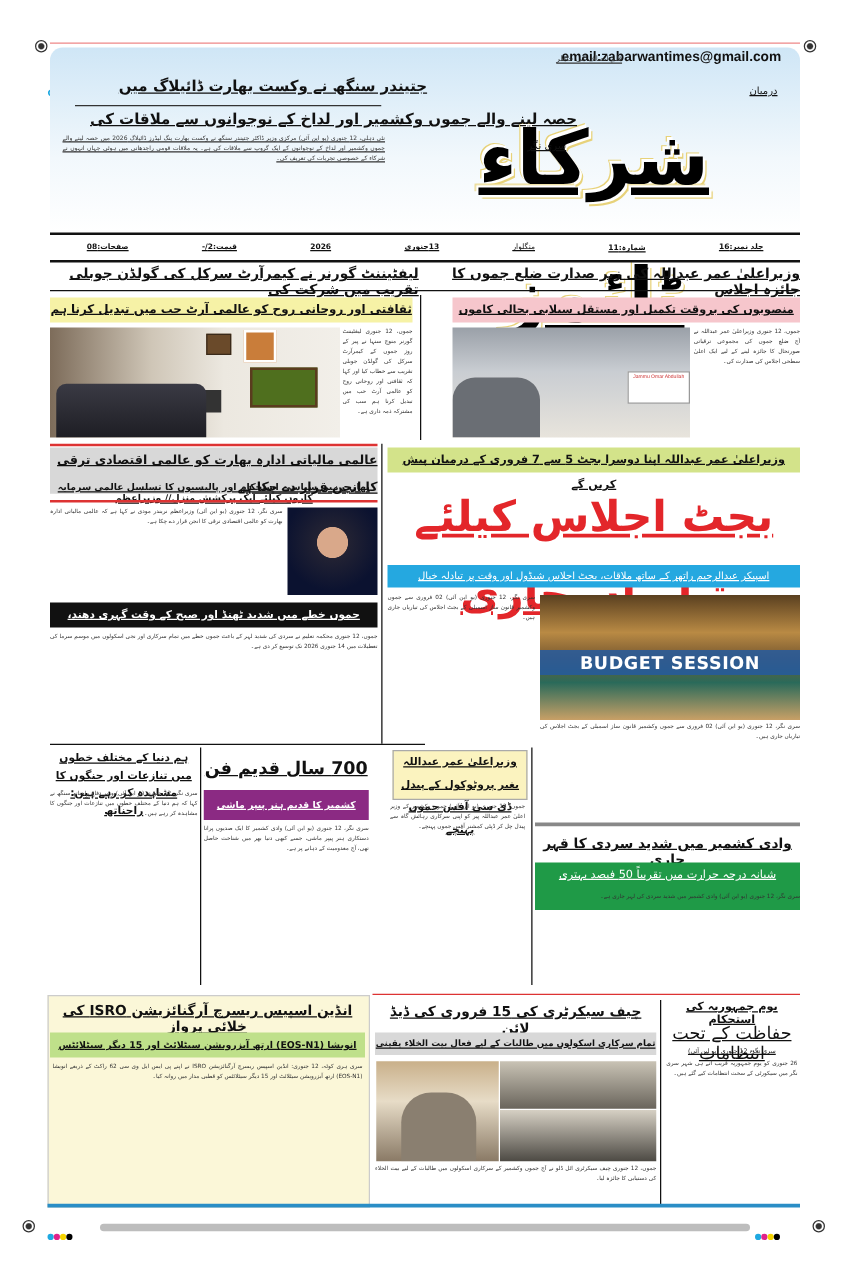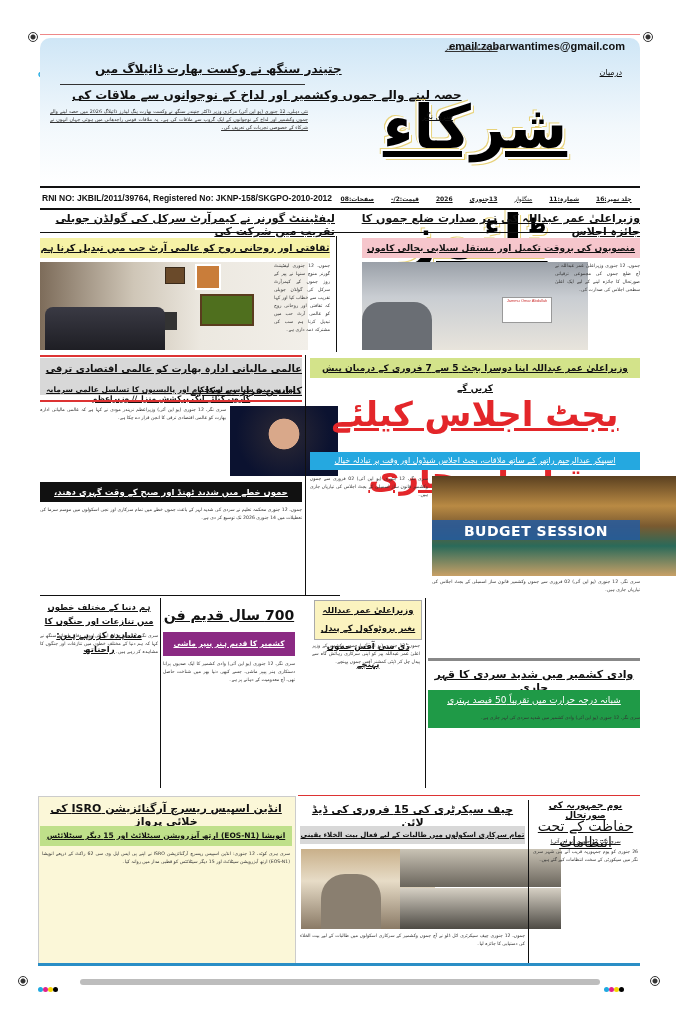--- a/index.html
+++ b/index.html
@@ -30,21 +30,21 @@
   .box-pink{background:#f6c6cc;}
   .box-lime{background:#d3e38a;}
   .box-blue{background:#25a8e0;color:#fff;}
   .box-grey{background:#d8d8d8;}
   .box-black{background:#111;color:#fff;}
   .box-purple{background:#8b2a83;color:#fff;}
   .box-green{background:#1f9a47;color:#fff;}
   .box-cream{background:#fbf7d8;border:1px solid #ccc;}
   .box-lgreen{background:#bfe08a;}
   .txt{font-size:4.6px;line-height:8px;color:#333;text-align:justify;direction:rtl;}
-  .photo{overflow:hidden;padding-left:36px;}
+  .photo{overflow:hidden;}
   .redline{background:#d33;}
   .bluebar{background:#2a8ec6;}
   .bottom-strip{left:80px;top:979px;width:520px;height:6px;border-radius:3px;background:#bdbdbd;}
   .dot{width:5px;height:5px;border-radius:50%;display:inline-block;}
 </style>
 </head>
 <body>
 
 <div class="abs reg" style="left:28px;top:32px"></div>
 <div class="abs reg" style="left:643px;top:32px"></div>
@@ -57,21 +57,20 @@
 <div class="abs urdu rozname">درمیان</div>
 <div class="abs urdu logo">شرکاء ٹائمز</div>
 <div class="abs urdu logo-sub">سری نگر</div>
 
 <div class="abs urdu lead-h1">جتیندر سنگھ نے وکست بھارت ڈائیلاگ میں</div>
 <div class="abs lead-rule"></div>
 <div class="abs urdu lead-h2">حصہ لینے والے جموں وکشمیر اور لداخ کے نوجوانوں سے ملاقات کی</div>
 <div class="abs urdu lead-body">نئی دہلی، 12 جنوری (یو این آئی) مرکزی وزیر ڈاکٹر جتیندر سنگھ نے وکست بھارت ینگ لیڈرز ڈائیلاگ 2026 میں حصہ لینے والے جموں وکشمیر اور لداخ کے نوجوانوں کے ایک گروپ سے ملاقات کی ہے۔ یہ ملاقات قومی راجدھانی میں ہوئی جہاں انہوں نے شرکاء کے خصوصی تجربات کی تعریف کی۔</div>
 
 <div class="abs infobar">
-  <span class="rni">RNI NO: JKBIL/2011/39764, Registered No: JKNP-158/SKGPO-2010-2012</span>
   <div class="info-items urdu">
     <b>جلد نمبر:16</b>
     <b>شمارہ:11</b>
     <span>منگلوار</span>
     <b>13جنوری</b>
     <b>2026</b>
     <b>قیمت:2/-</b>
     <b>صفحات:08</b>
   </div>
 </div>
@@ -147,21 +146,21 @@
 <div class="abs urdu head" style="left:300px;top:803px;width:225px;font-size:11px;text-align:center">چیف سیکرٹری کی 15 فروری کی ڈیڈ لائن</div>
 <div class="abs urdu head box-grey" style="left:300px;top:826px;width:225px;height:18px;font-size:7px;line-height:18px;text-align:center;overflow:hidden">تمام سرکاری اسکولوں میں طالبات کے لیے فعال بیت الخلاء یقینی بنانے کی ہدایت</div>
 <div class="abs photo" style="left:301px;top:849px;width:98px;height:80px;background:linear-gradient(#c9b08a,#e7dcc7 40%,#8a7a66);">
   <div class="abs" style="left:20px;top:25px;width:60px;height:55px;background:#8a7f70;border-radius:24px 24px 0 0"></div>
 </div>
 <div class="abs photo" style="left:400px;top:849px;width:125px;height:38px;background:linear-gradient(#c9c3b5,#6a655c);"></div>
 <div class="abs photo" style="left:400px;top:888px;width:125px;height:41px;background:linear-gradient(#d6d0c4,#4d4a44);"></div>
 <div class="abs txt" style="left:300px;top:932px;width:225px;height:30px;overflow:hidden">جموں، 12 جنوری چیف سیکرٹری اٹل ڈلو نے آج جموں وکشمیر کے سرکاری اسکولوں میں طالبات کے لیے بیت الخلاء کی دستیابی کا جائزہ لیا۔</div>
 <div class="abs rule" style="left:528px;top:800px;width:1px;height:164px"></div>
 
-<div class="abs urdu head" style="left:531px;top:800px;width:109px;font-size:9px;text-align:center">یوم جمہوریہ کی صورتحال</div>
+<div class="abs urdu head" style="left:531px;top:800px;width:109px;font-size:9px;text-align:center">یوم جمہوریہ کی استحکام</div>
 <div class="abs urdu" style="left:531px;top:818px;width:109px;font-size:14px;text-align:center">حفاظت کے تحت انتظامات</div>
 <div class="abs urdu" style="left:531px;top:838px;width:109px;font-size:5px;text-align:center">سری نگر، 12 جنوری (یو این آئی)</div>
 <div class="abs txt" style="left:533px;top:848px;width:105px;height:114px;overflow:hidden">26 جنوری کو یوم جمہوریہ قریب آتے ہی شہر سری نگر میں سیکورٹی کے سخت انتظامات کیے گئے ہیں۔</div>
 
 <div class="abs bluebar" style="left:38px;top:963px;width:602px;height:3px"></div>
 
 <div class="abs reg" style="left:18px;top:976px"></div>
 <div class="abs" style="left:38px;top:977px">
   <span class="dot" style="background:#1fa9e1"></span><span class="dot" style="background:#e0218a"></span><span class="dot" style="background:#f5d300"></span><span class="dot" style="background:#000"></span>
 </div>

